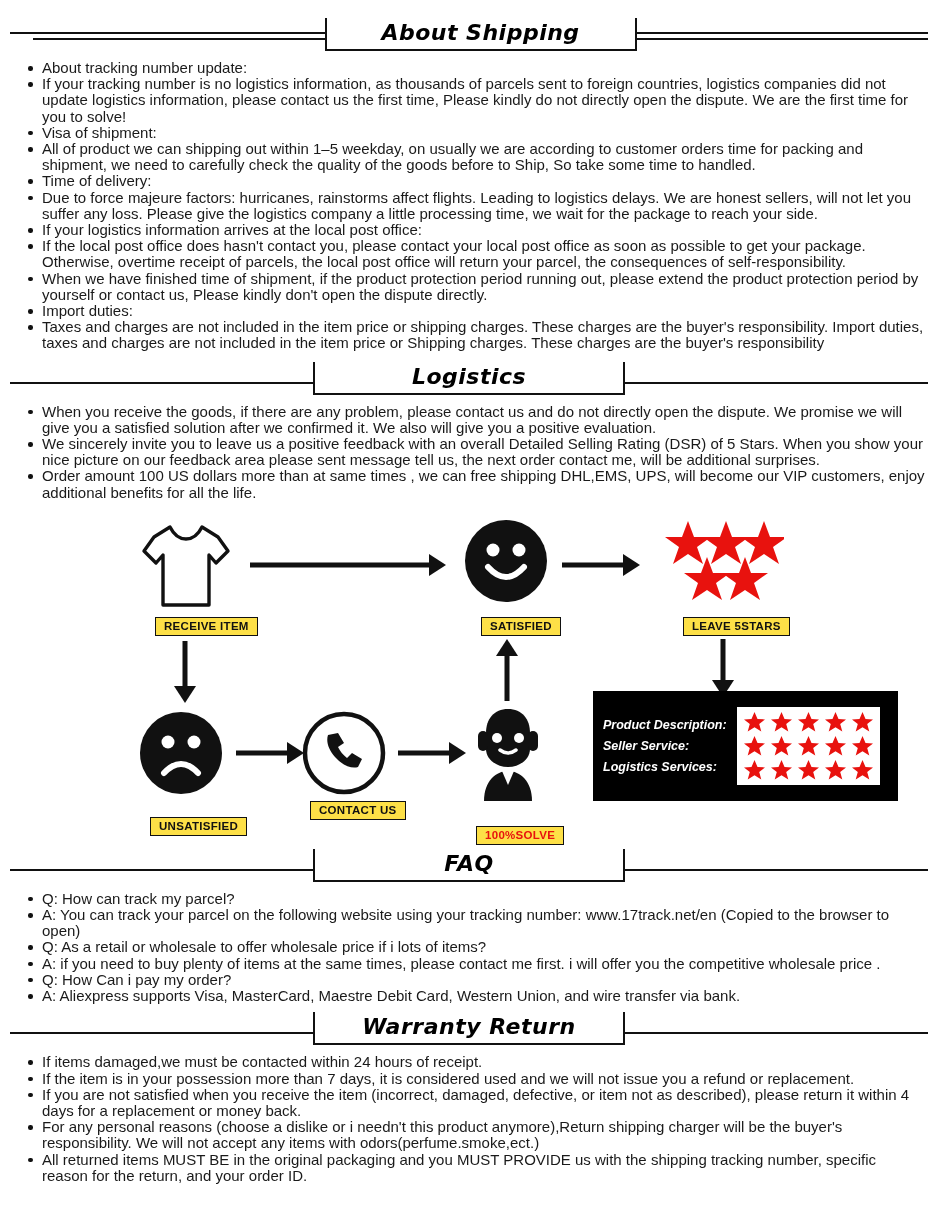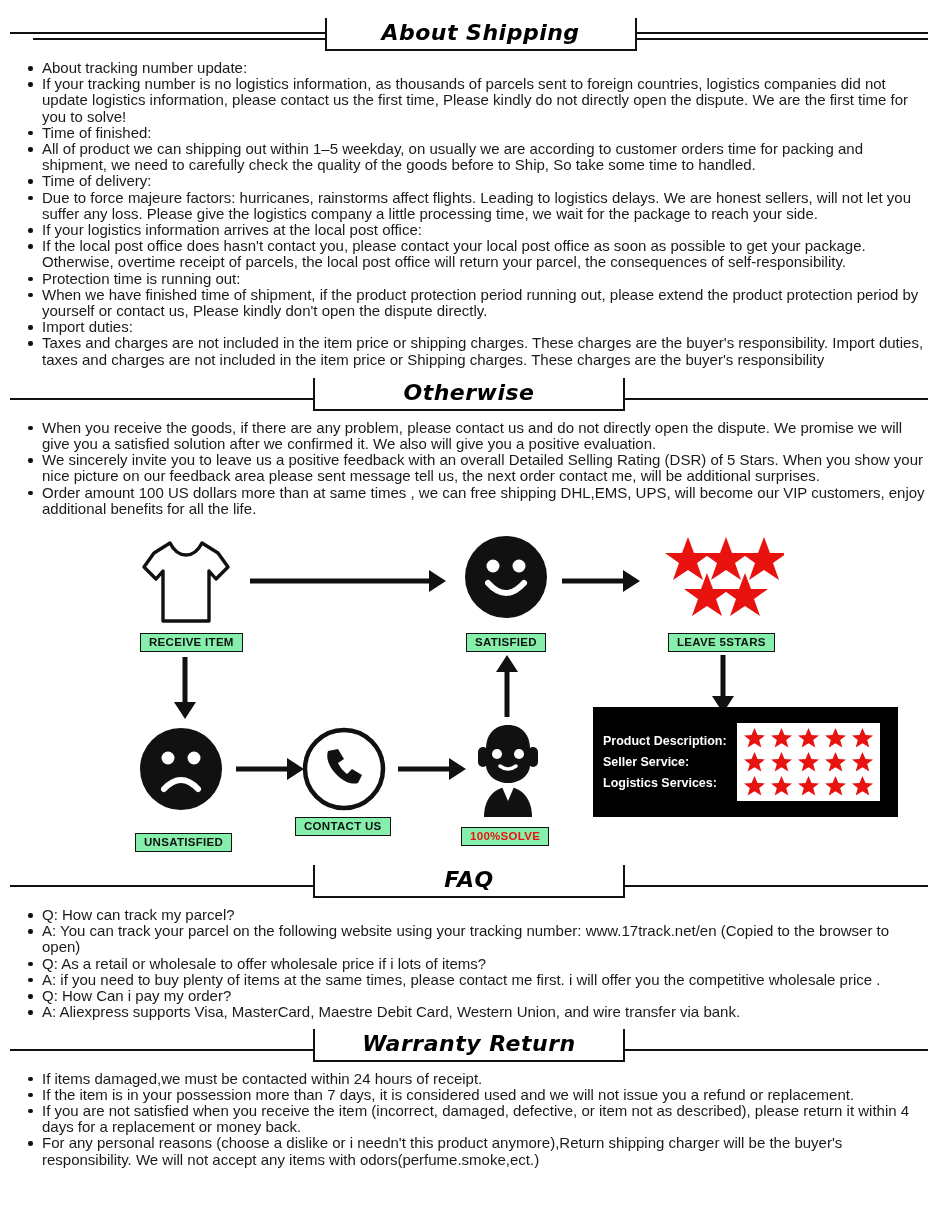--- a/index.html
+++ b/index.html
@@ -82,29 +82,30 @@
 
   
   .diagram {
     position: relative;
     width: 938px;
     height: 330px;
     margin-top: 12px;
   }
   .node-label {
     border: 1.6px solid #111;
-    background: #86efac;
+    background: #fde047;
     font-size: 11.5px;
     font-weight: bold;
     letter-spacing: .3px;
     padding: 2px 8px 3px;
     text-align: center;
     display: inline-block;
     color: #111;
     font-family: "Liberation Sans", sans-serif;
+    margin-left: 15px;
   }
   .node-label.red { color: #e8120e; border-color: #111; }
   .abs { position: absolute; }
 
   .arrow-h, .arrow-v { position: absolute; }
   .arrow-h .bar {
     position: absolute; left: 0; top: 50%; transform: translateY(-50%);
     height: 5px; background: #111;
   }
   .arrow-h .head {
@@ -134,21 +135,21 @@
 
   
   .dsr {
     position: absolute;
     background: #000;
     color: #fff;
     padding: 8px 10px;
     display: flex;
     align-items: center;
   }
-  .dsr .rows { display: flex; flex-direction: column; gap: 7px; }
+  .dsr .rows { display: flex; flex-direction: column; gap: 7px; font-style: italic; }
   .dsr .rowlabel {
     font-size: 12.5px; font-weight: bold;
     font-family: "Liberation Sans", sans-serif;
     white-space: nowrap;
   }
   .dsr .stars-col {
     background: #fff;
     margin-left: 10px;
     padding: 4px 6px;
     display: flex; flex-direction: column; gap: 2px;
@@ -171,36 +172,35 @@
   <div class="sec-head" style="margin-top:18px;margin-left:23px;">
     <div class="rule"></div>
     <div class="title-box">
       <span>About Shipping</span>
     </div>
   </div>
 
   <ul class="bullets shipping-list">
     <li>About tracking number update:</li>
     <li>If your tracking number is no logistics information, as thousands of parcels sent to foreign countries, logistics companies did not update logistics information, please contact us the first time, Please kindly do not directly open the dispute. We are the first time for you to solve!</li>
-    <li>Time of finished:</li>
+    <li>Visa of shipment:</li>
     <li>All of product we can shipping out within 1–5 weekday, on usually we are according to customer orders time for packing and shipment, we need to carefully check the quality of the goods before to Ship, So take some time to handled.</li>
     <li>Time of delivery:</li>
     <li>Due to force majeure factors: hurricanes, rainstorms affect flights. Leading to logistics delays. We are honest sellers, will not let you suffer any loss. Please give the logistics company a little processing time, we wait for the package to reach your side.</li>
     <li>If your logistics information arrives at the local post office:</li>
     <li>If the local post office does hasn't contact you, please contact your local post office as soon as possible to get your package. Otherwise, overtime receipt of parcels, the local post office will return your parcel, the consequences of self-responsibility.</li>
-    <li>Protection time is running out:</li>
     <li>When we have finished time of shipment, if the product protection period running out, please extend the product protection period by yourself or contact us, Please kindly don't open the dispute directly.</li>
     <li>Import duties:</li>
     <li>Taxes and charges are not included in the item price or shipping charges. These charges are the buyer's responsibility. Import duties, taxes and charges are not included in the item price or Shipping charges. These charges are the buyer's responsibility</li>
   </ul>
 
   <div class="sec-head" style="margin-top:10px;">
     <div class="rule"></div>
     <div class="title-box">
-      <span>Otherwise</span>
+      <span>Logistics</span>
     </div>
   </div>
 
   <ul class="bullets feedback-list">
     <li>When you receive the goods, if there are any problem, please contact us and do not directly open the dispute. We promise we will give you a satisfied solution after we confirmed it. We also will give you a positive evaluation.</li>
     <li>We sincerely invite you to leave us a positive feedback with an overall Detailed Selling Rating (DSR) of 5 Stars. When you show your nice picture on our feedback area please sent message tell us, the next order contact me, will be additional surprises.</li>
     <li>Order amount 100 US dollars more than at same times , we can free shipping DHL,EMS, UPS, will become our VIP customers, enjoy additional benefits for all the life.</li>
   </ul>
 
   <div class="diagram">
@@ -300,21 +300,21 @@
         <path d="M42 4 C28 4 20 14 20 28 L20 44 C20 54 30 62 42 62 C54 62 64 54 64 44 L64 28 C64 14 56 4 42 4 Z" fill="#111"></path>
         <circle cx="31" cy="33" r="5" fill="#fff"></circle>
         <circle cx="53" cy="33" r="5" fill="#fff"></circle>
         <path d="M34 45 Q42 51 50 45" stroke="#fff" stroke-width="3.5" fill="none" stroke-linecap="round"></path>
         <rect x="12" y="26" width="10" height="20" rx="5" fill="#111"></rect>
         <rect x="62" y="26" width="10" height="20" rx="5" fill="#111"></rect>
         <path d="M18 96 C18 76 30 66 42 66 C54 66 66 76 66 96 Z" fill="#111"></path>
         <path d="M36 66 L42 80 L48 66 Z" fill="#fff"></path>
       </svg>
     </div>
-    <div class="abs" style="left:461px; top:297px;">
+    <div class="abs" style="left:461px; top:312px;">
       <div class="node-label red">100%SOLVE</div>
     </div>
 
     <div class="arrow-v up" style="left:494px; top:126px; width:26px; height:62px;">
       <div class="bar" style="height:46px;"></div>
       <div class="head"></div>
     </div>
 
     <div class="dsr" style="left:593px; top:178px; width:305px; height:110px;">
       <div class="rows">
@@ -399,15 +399,16 @@
     <div class="title-box">
       <span>Warranty Return</span>
     </div>
   </div>
 
   <ul class="bullets warranty-list">
     <li>If items damaged,we must be contacted within 24 hours of receipt.</li>
     <li>If the item is in your possession more than 7 days, it is considered used and we will not issue you a refund or  replacement.</li>
     <li>If you are not satisfied when you receive the item (incorrect, damaged, defective, or item not as described), please return it within 4 days for a replacement or money back.</li>
     <li>For any personal reasons (choose a dislike or i needn't this product anymore),Return shipping charger will be the buyer's responsibility. We will not accept any items with odors(perfume.smoke,ect.)</li>
+    <li>All returned items MUST BE in the original packaging and you MUST PROVIDE us with the shipping tracking number, specific reason for the return, and your order ID.</li>
   </ul>
 
 </div>
 
 </body></html>

